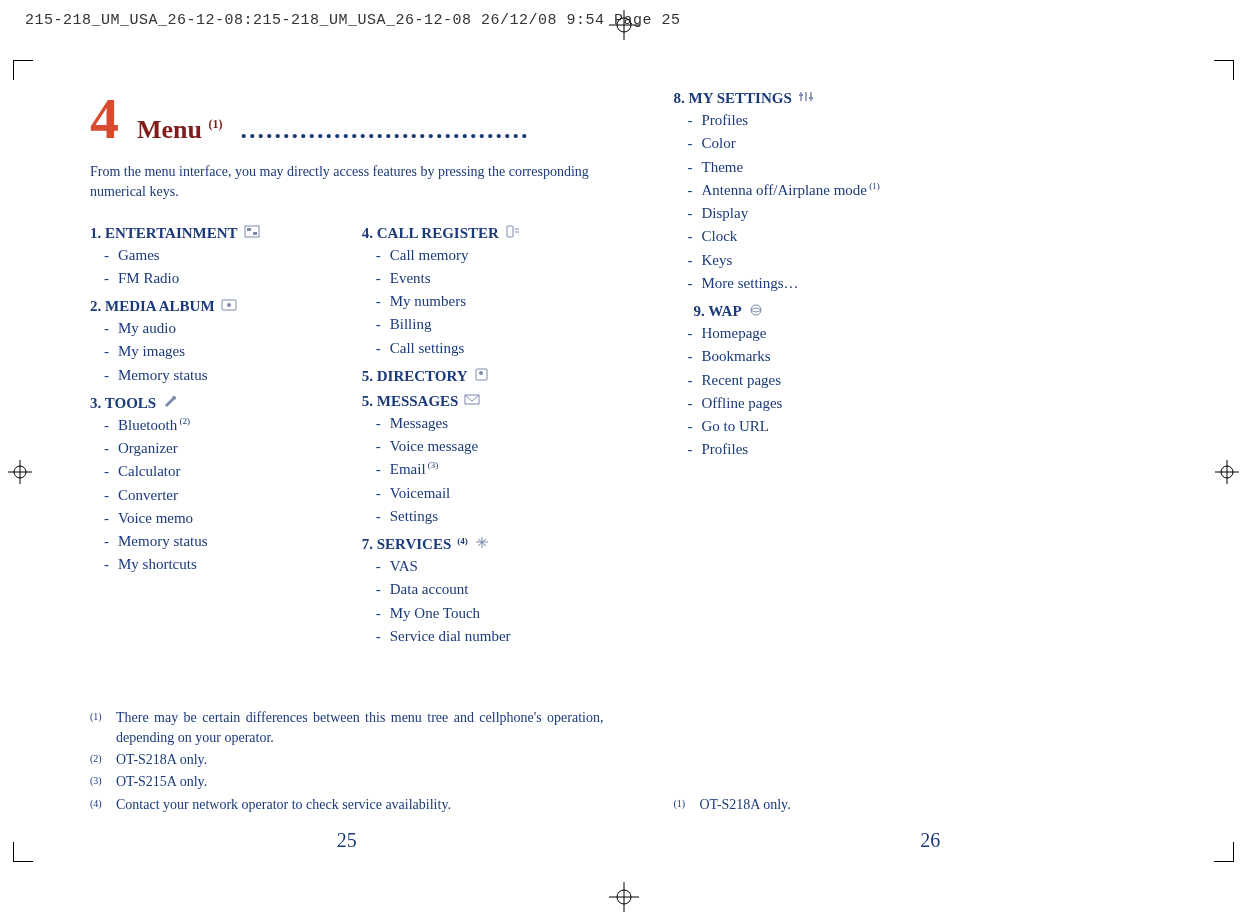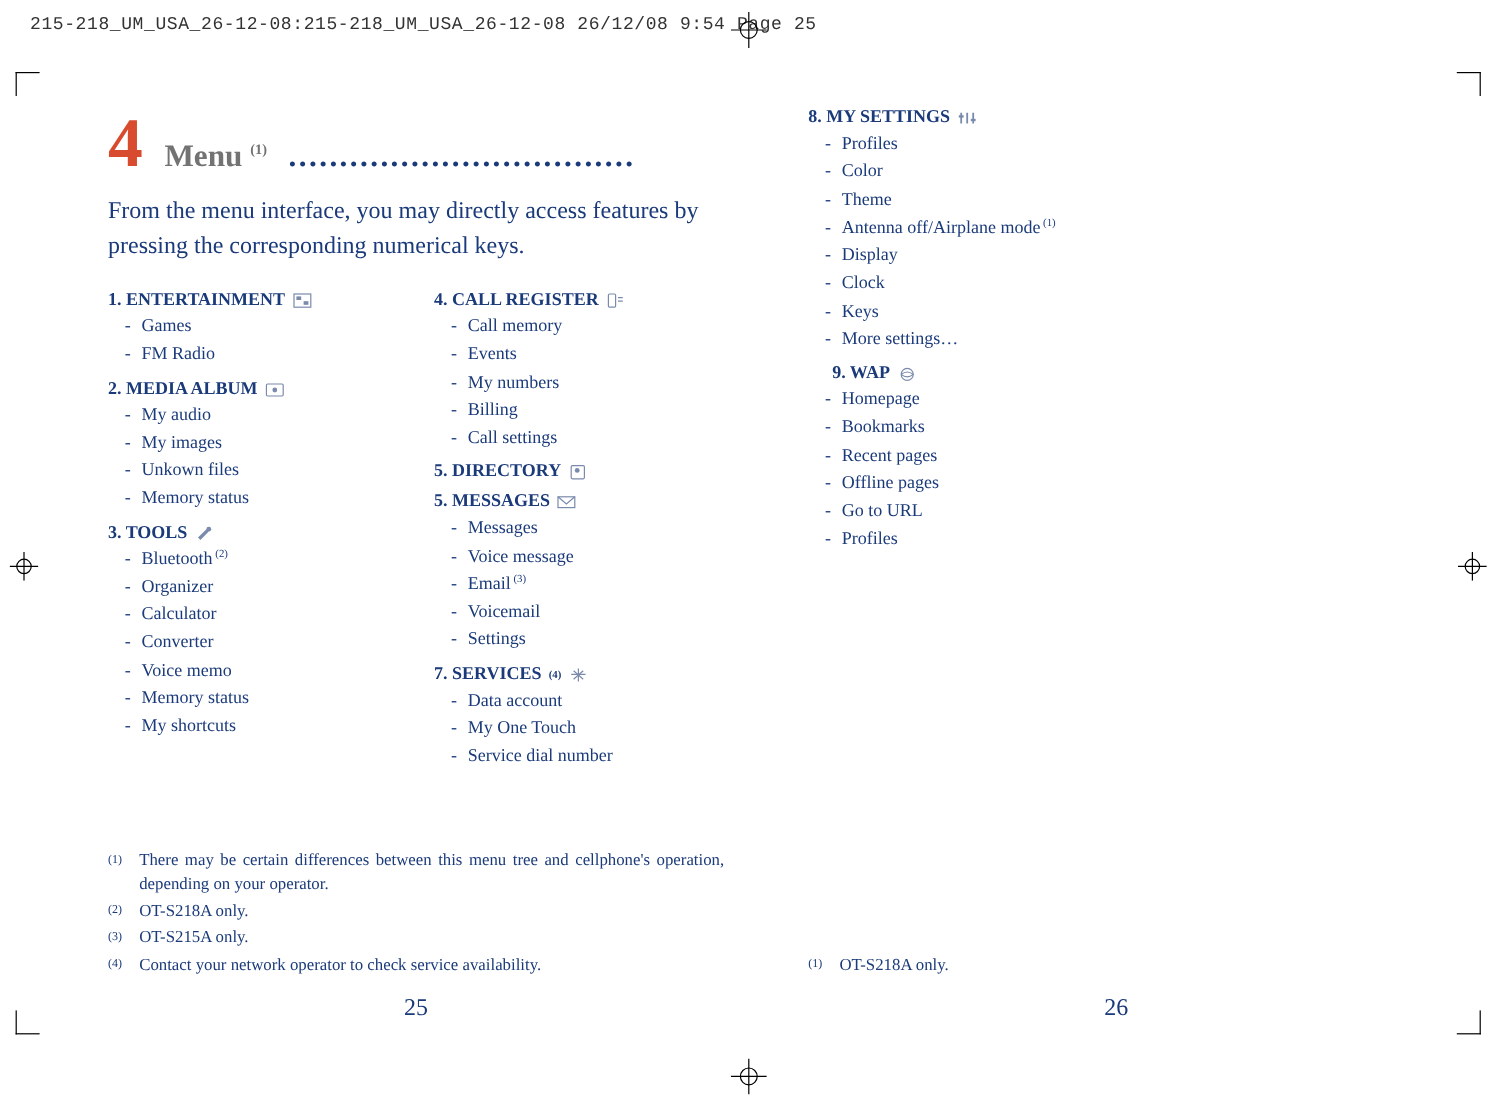--- a/index.html
+++ b/index.html
@@ -49,45 +49,44 @@
   }
   .big-num {
     font-size: 58px;
     font-weight: bold;
     color: #d94b2e;
     line-height:1;
   }
   .ch-name {
     font-size: 26px;
     font-weight: bold;
-    color: #737373;
+    color: #7f1d1d;
   }
   .ch-name sup { font-size:12px; vertical-align:super; }
   .dots {
     font-size:26px;
     font-weight:bold;
     letter-spacing:2px;
     color:#1a3a7a;
     overflow:hidden;
   }
   .intro {
-    font-size:20px;
+    font-size:14px;
     line-height:1.45;
     margin-bottom:14px;
     color:#1a3a7a;
   }
   .columns { display:flex; gap:30px; margin-bottom:6px; }
   .col { flex:1; }
   .section-head {
     font-size:15px;
     font-weight:bold;
     margin-top:8px;
     margin-bottom:2px;
     display:flex;
-    align-items:center;
     gap:6px;
   }
   .section-head sup { font-size:9px; vertical-align:super; font-weight:bold;}
   .icon-box {
     display:inline-block;
     width:16px;
     height:13px;
     position:relative;
   }
   .icon-box svg { width:100%; height:100%; }
@@ -187,21 +186,20 @@
         <div class="section-head">
           <span>2. MEDIA ALBUM</span>
           <span class="icon-box"><svg viewBox="0 0 16 13">
                 <rect x="1" y="2" width="14" height="10" rx="1" fill="none" stroke="#7a8aad"></rect>
                 <circle cx="8" cy="7" r="2" fill="#7a8aad"></circle>
               </svg></span>
         </div>
         <div id="s2items">
             <div class="item">My audio</div>
             <div class="item">My images</div>
-            <div class="item">Unkown files</div>
             <div class="item">Memory status</div>
           </div>
 
         <div class="section-head">
           <span>3. TOOLS</span>
           <span class="icon-box"><svg viewBox="0 0 16 13">
                 <path d="M3 10 L10 3 L12 5 L5 12 Z" fill="#7a8aad"></path>
                 <circle cx="12" cy="3" r="2" fill="#7a8aad"></circle>
               </svg></span>
         </div>
@@ -260,20 +258,21 @@
           <span>7. SERVICES</span>
             <sup>(4)</sup>
           <span class="icon-box"><svg viewBox="0 0 16 13">
                 <line x1="8" y1="1" x2="8" y2="12" stroke="#7a8aad"></line>
                 <line x1="2" y1="6" x2="14" y2="6" stroke="#7a8aad"></line>
                 <line x1="4" y1="3" x2="12" y2="10" stroke="#7a8aad"></line>
                 <line x1="12" y1="3" x2="4" y2="10" stroke="#7a8aad"></line>
               </svg></span>
         </div>
         <div id="s7items">
+            <div class="item">VAS</div>
             <div class="item">Data account</div>
             <div class="item">My One Touch</div>
             <div class="item">Service dial number</div>
           </div>
       </div>
     </div>
 
     <div class="footnotes" id="fnleft">
         <div class="fn">
           <div class="fn-idx">(1)</div>

